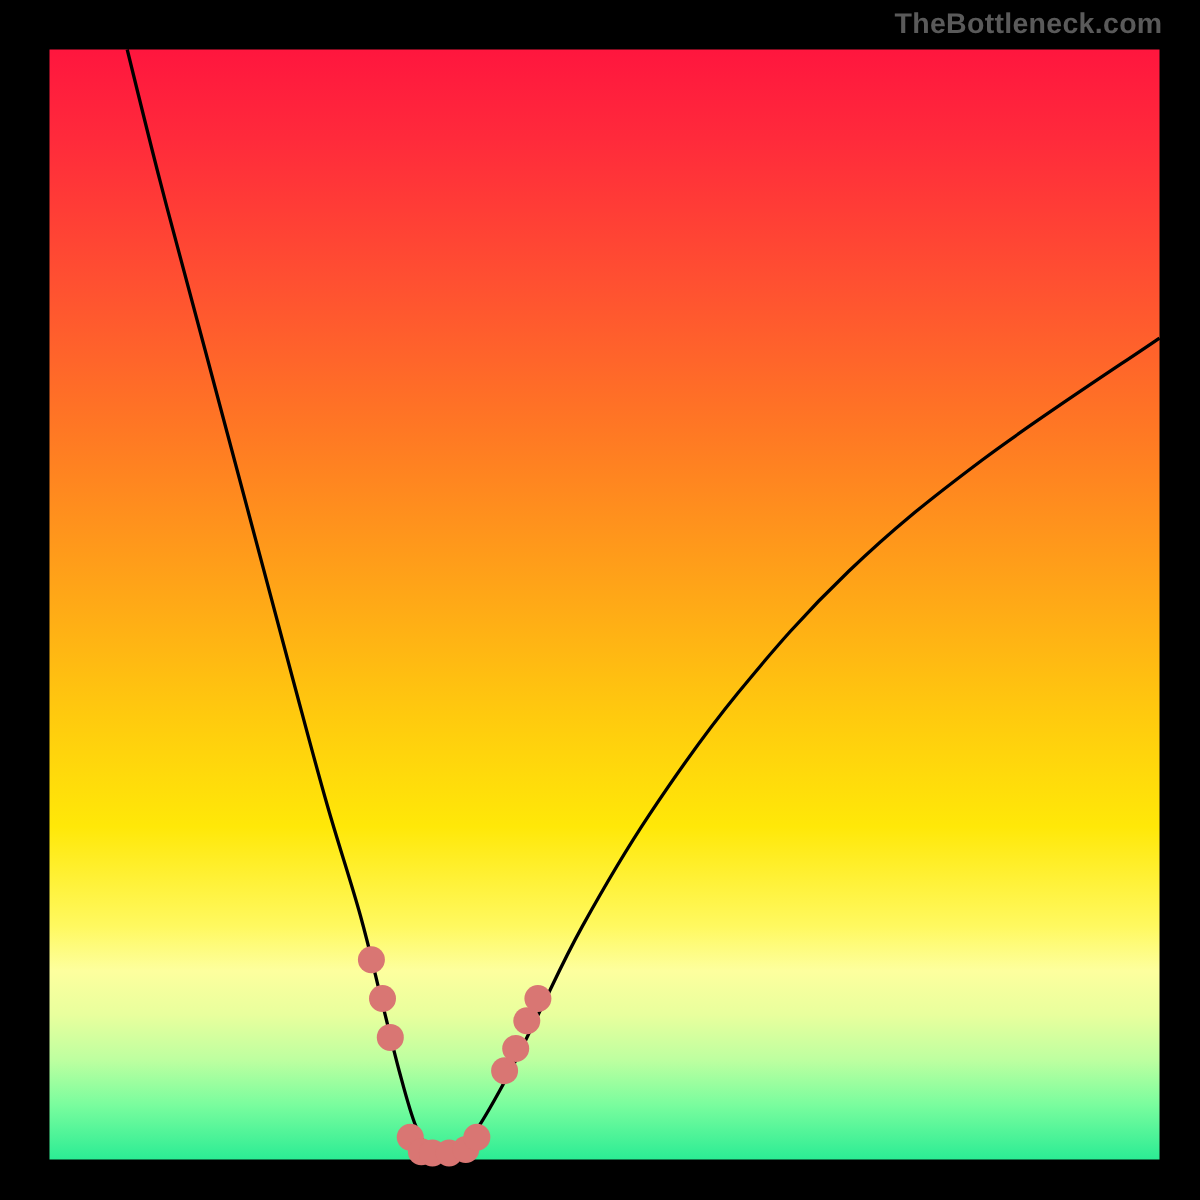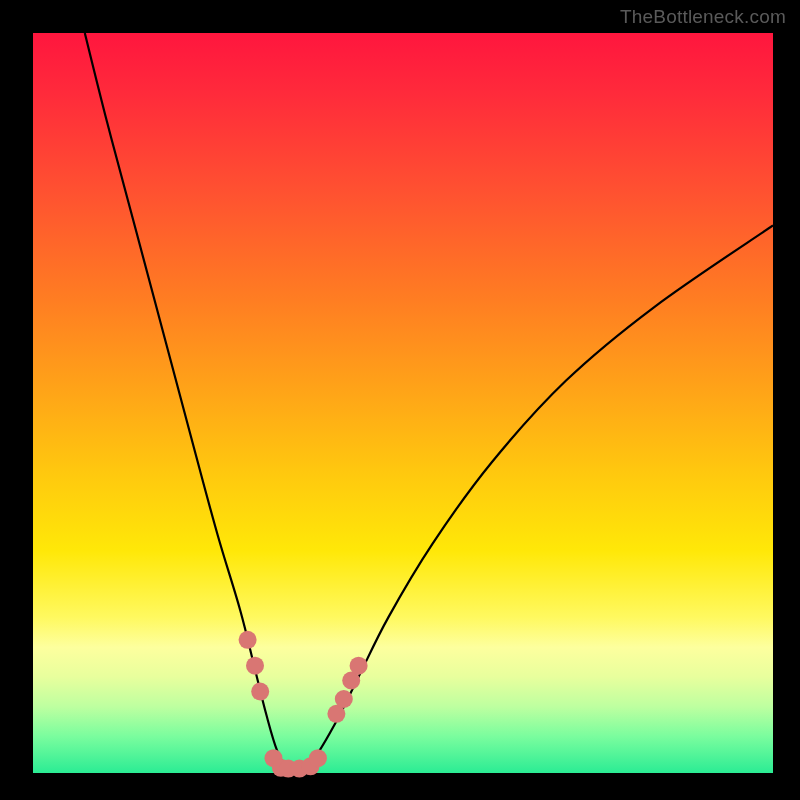--- a/index.html
+++ b/index.html
@@ -38,24 +38,24 @@
       #fdff9e 83%,
       #e8ff9d 87%,
       #beffa0 91%,
       #7bfd9e 95%,
       #2bec94 100%
     );
   }
   .watermark {
     position: absolute;
     top: 6px;
-    right: 14px;
+    right: 25px;
     color: #5a5a5a;
     font-size: 19px;
-    font-weight: 400;
+    font-weight: 700;
     letter-spacing: 0.2px;
   }
   svg.curve {
     position: absolute;
     left: 0;
     top: 0;
     width: 740px;
     height: 740px;
     overflow: visible;
   }

